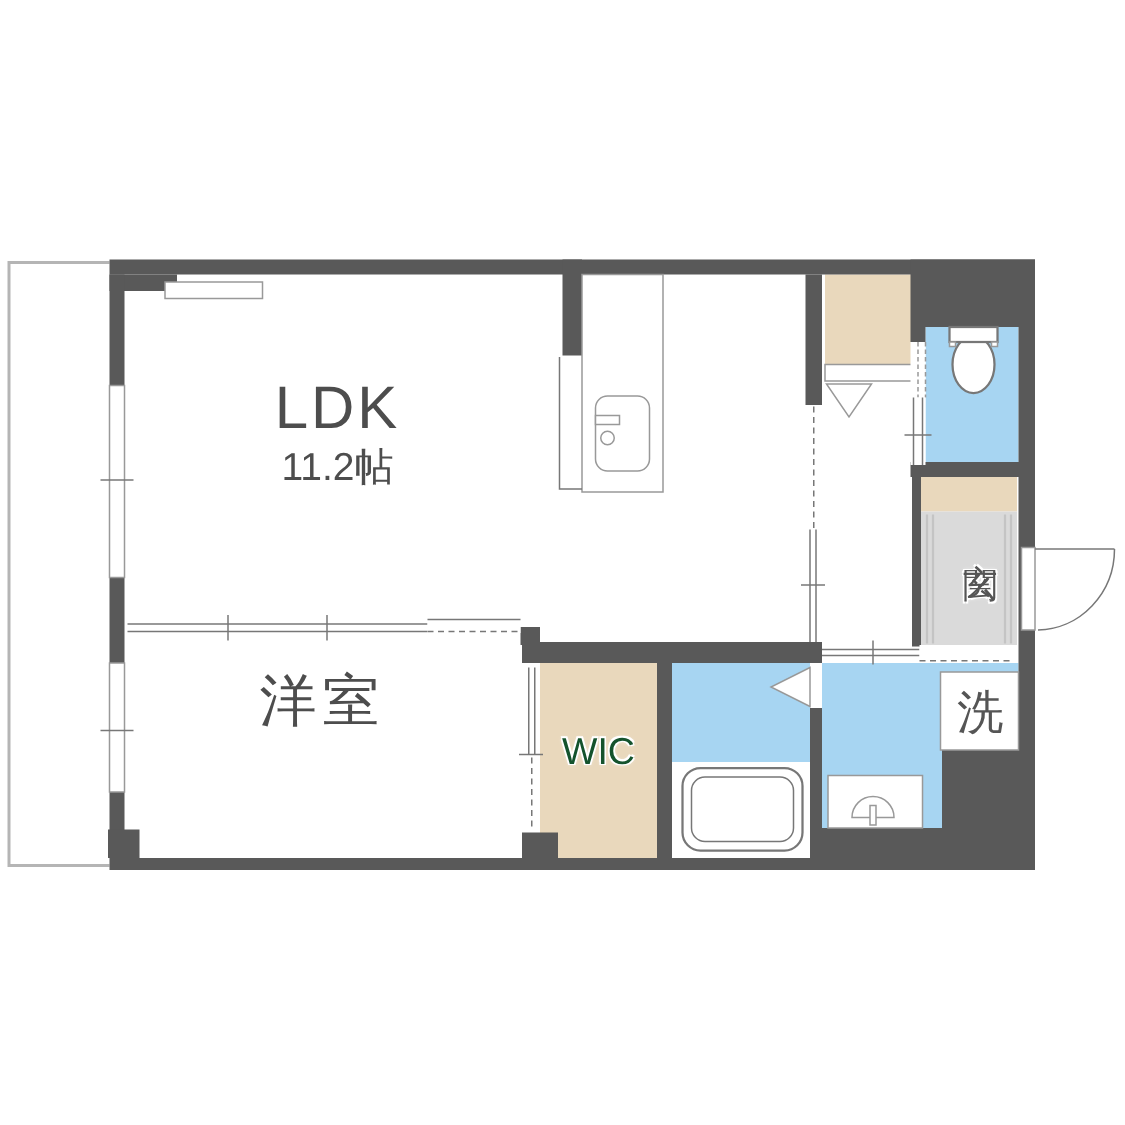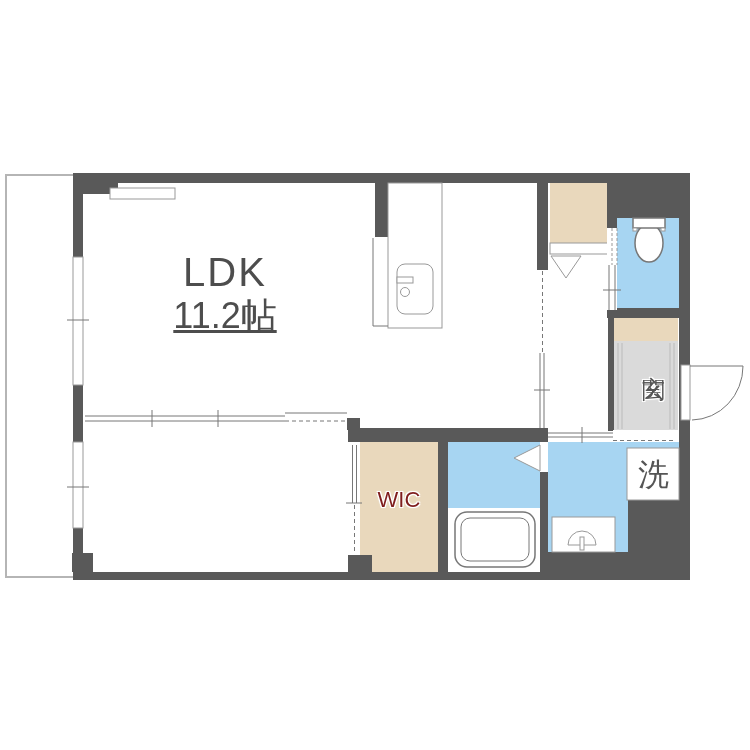--- a/index.html
+++ b/index.html
@@ -14,24 +14,24 @@
   .ln{stroke:var(--fixture-line,#777);stroke-width:1;fill:none;}
   .fx{fill:#fff;stroke:var(--fixture-line,#777);stroke-width:1.5;}
   .fx1{fill:#fff;stroke:#999;stroke-width:1;}
   .dash{stroke:var(--fixture-line,#777);stroke-width:1;fill:none;stroke-dasharray:4 3;}
   .dash2{stroke:#999;stroke-width:1;fill:none;stroke-dasharray:3 2;}
   .tex{stroke:#c4c4c4;stroke-width:1.5;fill:none;}
   .balc{stroke:var(--balcony-line,#b5b5b5);stroke-width:2;fill:none;}
   .lbl{position:absolute;color:var(--label-text,#4d4d4d);text-align:center;line-height:1;white-space:nowrap;}
   .halo{text-shadow:-1px -1px 0 #fff,1px -1px 0 #fff,-1px 1px 0 #fff,1px 1px 0 #fff,0 0 3px #fff;}
   #ldk-name{left:75px;top:252px;width:300px;font-size:40px;letter-spacing:2px;}
-  #ldk-area{left:75px;top:298px;width:300px;font-size:36px;text-decoration:underline;}
+  #ldk-area{left:75px;top:298px;width:300px;font-size:26px;}
   #bed-name{left:65px;top:449px;width:300px;font-size:38px;letter-spacing:4px;}
   #bed-area{left:65px;top:496px;width:300px;font-size:33px;}
-  #wic-label{left:349px;top:489px;width:100px;font-size:22px;color:#7f1d1d;}
+  #wic-label{left:349px;top:489px;width:100px;font-size:25px;color:#14532d;}
   #genkan-label{left:642px;top:357px;font-size:23px;writing-mode:vertical-rl;letter-spacing:4px;color:#555;}
   #sen-label{left:625px;top:459px;width:57px;font-size:31px;color:#555;}
 </style>
 </head>
 <body>
 
 <div class="plan">
   <svg width="750" height="750" viewBox="0 0 750 750">
 
     <path class="balc" d="M73,175 H6 V577 H73"></path>
@@ -152,16 +152,17 @@
       <rect class="fx1" x="552" y="517" width="63" height="35"></rect>
       <path class="fx1" d="M568,545 A14,14 0 0 1 596,545 Z"></path>
       <rect class="fx1" x="580" y="537" width="4" height="13"></rect>
 
       <rect class="fx1" x="627" y="448" width="52" height="52"></rect>
     </g>
   </svg>
 
   <div class="lbl" id="ldk-name">LDK</div>
   <div class="lbl" id="ldk-area">11.2帖</div>
+  <div class="lbl" id="bed-name">洋室</div>
   <div class="lbl halo" id="wic-label">WIC</div>
   <div class="lbl halo" id="genkan-label">玄関</div>
   <div class="lbl" id="sen-label">洗</div>
 </div>
 
 </body></html>

